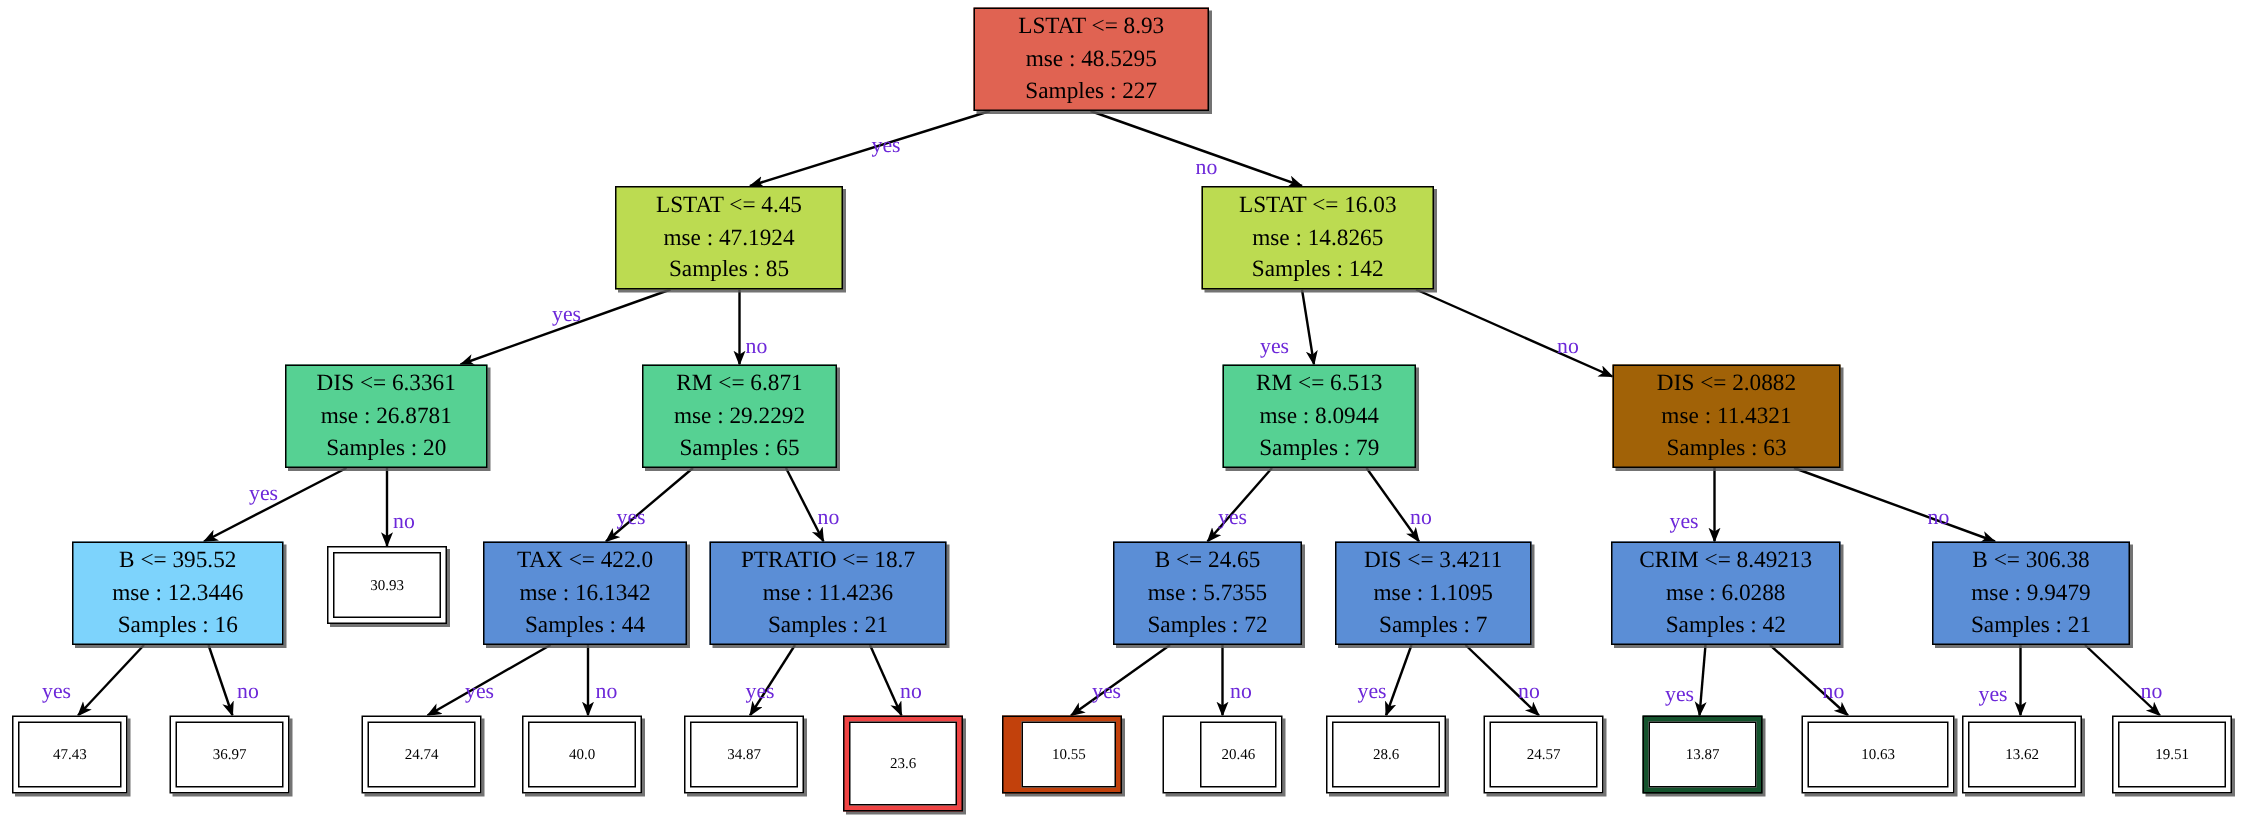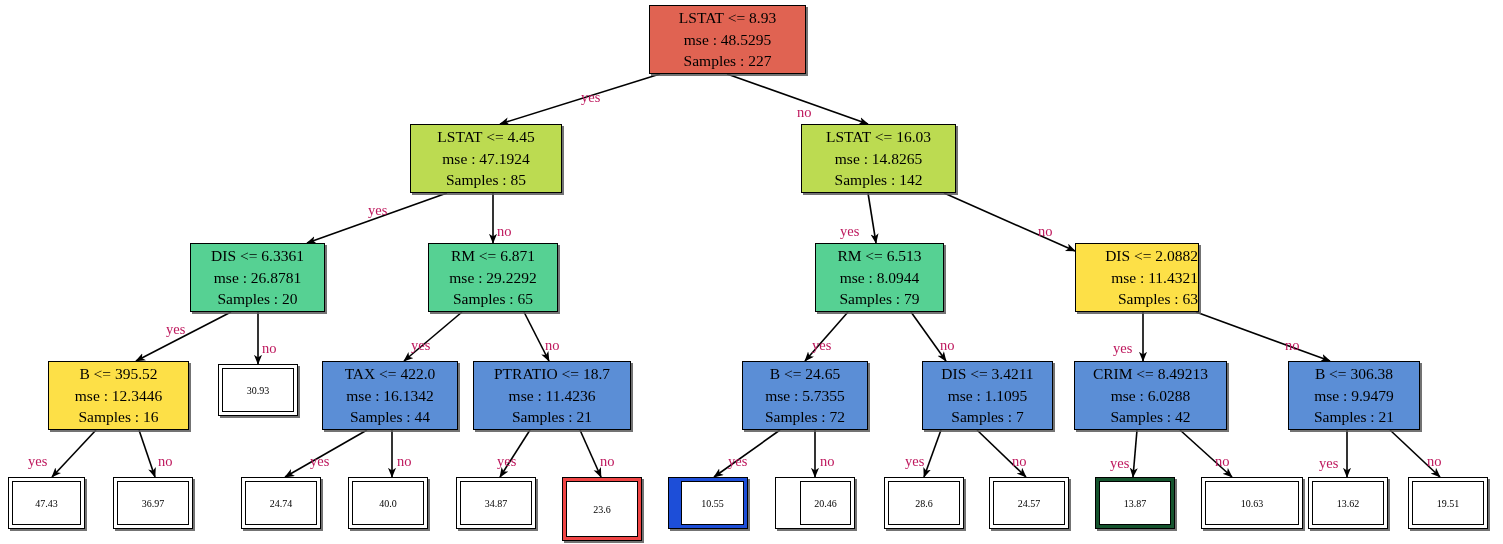--- a/index.html
+++ b/index.html
@@ -39,21 +39,21 @@
     width:100%;height:100%;
     box-sizing:border-box;
     border:1px solid #000;
     display:flex;align-items:center;justify-content:center;
     font-size:10px;color:#000;
     background:#ffffff;
   }
   .elabel{
     position:absolute;
     font-size:14.5px;
-    color:#be185d;
+    color:#6d28d9;
     white-space:nowrap;
   }
 </style>
 </head>
 <body>
 
 <div id="stage">
   <svg id="edges" viewBox="0 0 1503 544">
     <defs>
       <marker id="ah" markerWidth="11" markerHeight="11" refX="9.2" refY="4" orient="auto" markerUnits="userSpaceOnUse">
@@ -115,46 +115,46 @@
       <div class="node" style="left: 428px; top: 243px; width: 130px; height: 69px; background: rgb(86, 209, 147);">
         <span class="ln">RM &lt;= 6.871</span>
         <span class="ln">mse : 29.2292</span>
         <span class="ln">Samples : 65</span>
       </div>
       <div class="node" style="left: 815px; top: 243px; width: 129px; height: 69px; background: rgb(86, 209, 147);">
         <span class="ln">RM &lt;= 6.513</span>
         <span class="ln">mse : 8.0944</span>
         <span class="ln">Samples : 79</span>
       </div>
-      <div class="node" style="left: 1075px; top: 243px; width: 124px; height: 69px; background: #fde047; align-items: flex-end;">
+      <div class="node" style="left: 1075px; top: 243px; width: 152px; height: 69px; background: #a16207;">
         <span class="ln">DIS &lt;= 2.0882</span>
         <span class="ln">mse : 11.4321</span>
         <span class="ln">Samples : 63</span>
       </div>
-      <div class="node" style="left: 48px; top: 361px; width: 141px; height: 69px; background: #fde047;">
+      <div class="node" style="left: 48px; top: 361px; width: 141px; height: 69px; background: #7dd3fc;">
         <span class="ln">B &lt;= 395.52</span>
         <span class="ln">mse : 12.3446</span>
         <span class="ln">Samples : 16</span>
       </div>
       <div class="node" style="left: 322px; top: 361px; width: 136px; height: 69px; background: rgb(91, 142, 214);">
         <span class="ln">TAX &lt;= 422.0</span>
         <span class="ln">mse : 16.1342</span>
         <span class="ln">Samples : 44</span>
       </div>
       <div class="node" style="left: 473px; top: 361px; width: 158px; height: 69px; background: rgb(91, 142, 214);">
         <span class="ln">PTRATIO &lt;= 18.7</span>
         <span class="ln">mse : 11.4236</span>
         <span class="ln">Samples : 21</span>
       </div>
       <div class="node" style="left: 742px; top: 361px; width: 126px; height: 69px; background: rgb(91, 142, 214);">
         <span class="ln">B &lt;= 24.65</span>
         <span class="ln">mse : 5.7355</span>
         <span class="ln">Samples : 72</span>
       </div>
-      <div class="node" style="left: 922px; top: 361px; width: 131px; height: 69px; background: rgb(91, 142, 214);">
+      <div class="node" style="left: 890px; top: 361px; width: 131px; height: 69px; background: rgb(91, 142, 214);">
         <span class="ln">DIS &lt;= 3.4211</span>
         <span class="ln">mse : 1.1095</span>
         <span class="ln">Samples : 7</span>
       </div>
       <div class="node" style="left: 1074px; top: 361px; width: 153px; height: 69px; background: rgb(91, 142, 214);">
         <span class="ln">CRIM &lt;= 8.49213</span>
         <span class="ln">mse : 6.0288</span>
         <span class="ln">Samples : 42</span>
       </div>
       <div class="node" style="left: 1288px; top: 361px; width: 132px; height: 69px; background: rgb(91, 142, 214);">
@@ -176,21 +176,21 @@
       </div>
       <div class="leaf" style="left: 348px; top: 477px; width: 80px; height: 52px; background: rgb(255, 255, 255);">
         <div class="inner">40.0</div>
       </div>
       <div class="leaf" style="left: 456px; top: 477px; width: 80px; height: 52px; background: rgb(255, 255, 255);">
         <div class="inner">34.87</div>
       </div>
       <div class="leaf" style="left: 562px; top: 477px; width: 80px; height: 64px; background: #ef4444;">
         <div class="inner">23.6</div>
       </div>
-      <div class="leaf" style="left: 668px; top: 477px; width: 80px; height: 52px; background: #1d4ed8; padding-left: 12px;">
+      <div class="leaf" style="left: 668px; top: 477px; width: 80px; height: 52px; background: #c2410c; padding-left: 12px;">
         <div class="inner">10.55</div>
       </div>
       <div class="leaf" style="left: 775px; top: 477px; width: 80px; height: 52px; background: rgb(255, 255, 255); padding-left: 24px;">
         <div class="inner">20.46</div>
       </div>
       <div class="leaf" style="left: 884px; top: 477px; width: 80px; height: 52px; background: rgb(255, 255, 255);">
         <div class="inner">28.6</div>
       </div>
       <div class="leaf" style="left: 989px; top: 477px; width: 80px; height: 52px; background: rgb(255, 255, 255);">
         <div class="inner">24.57</div>

